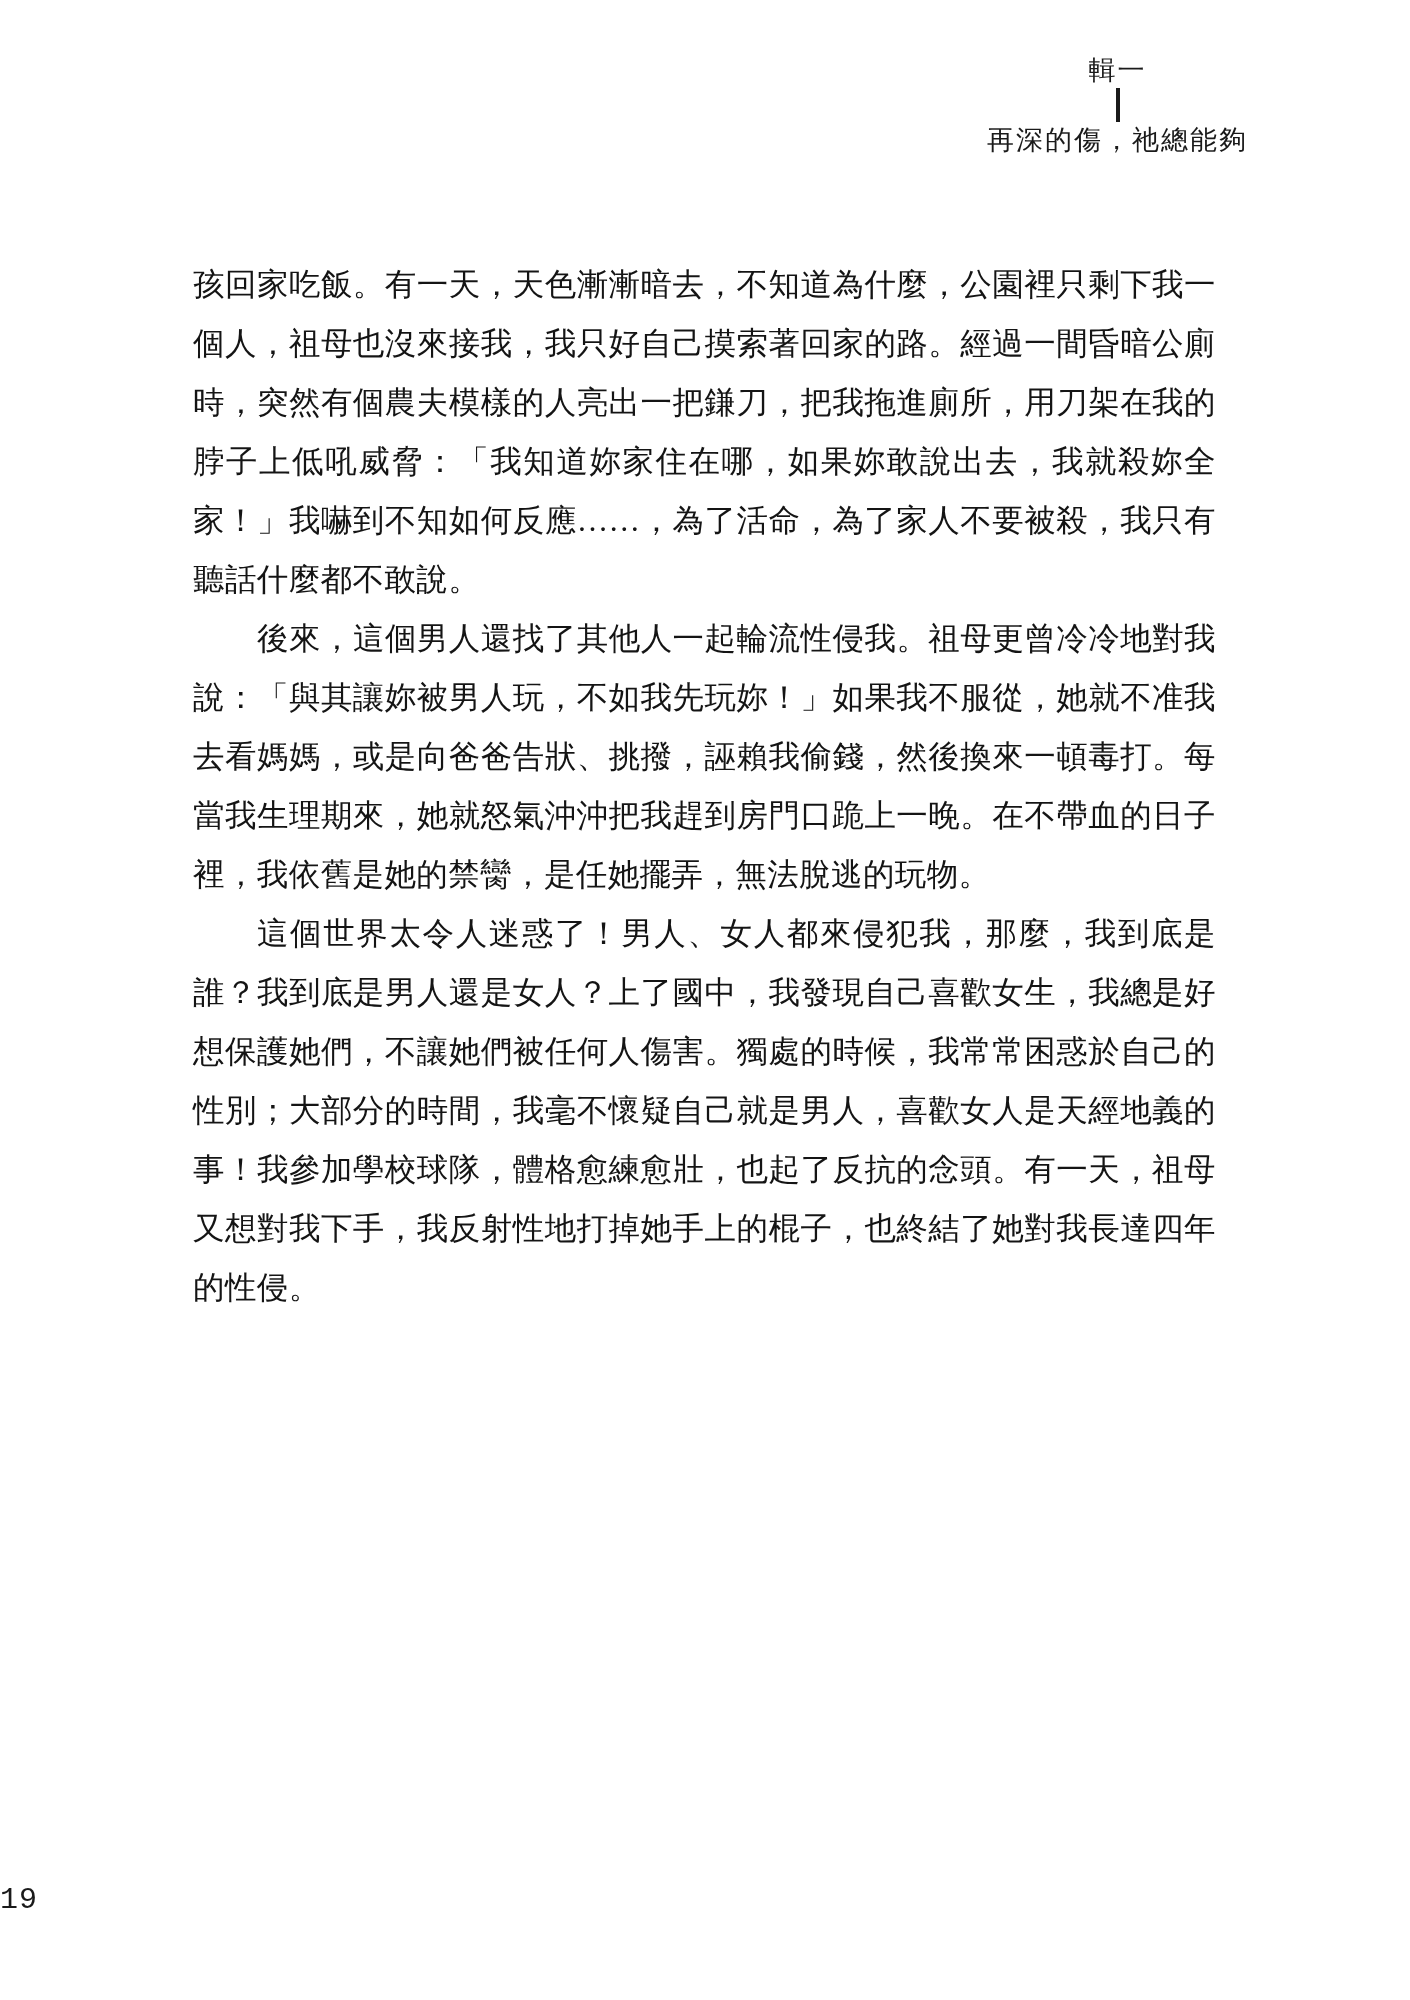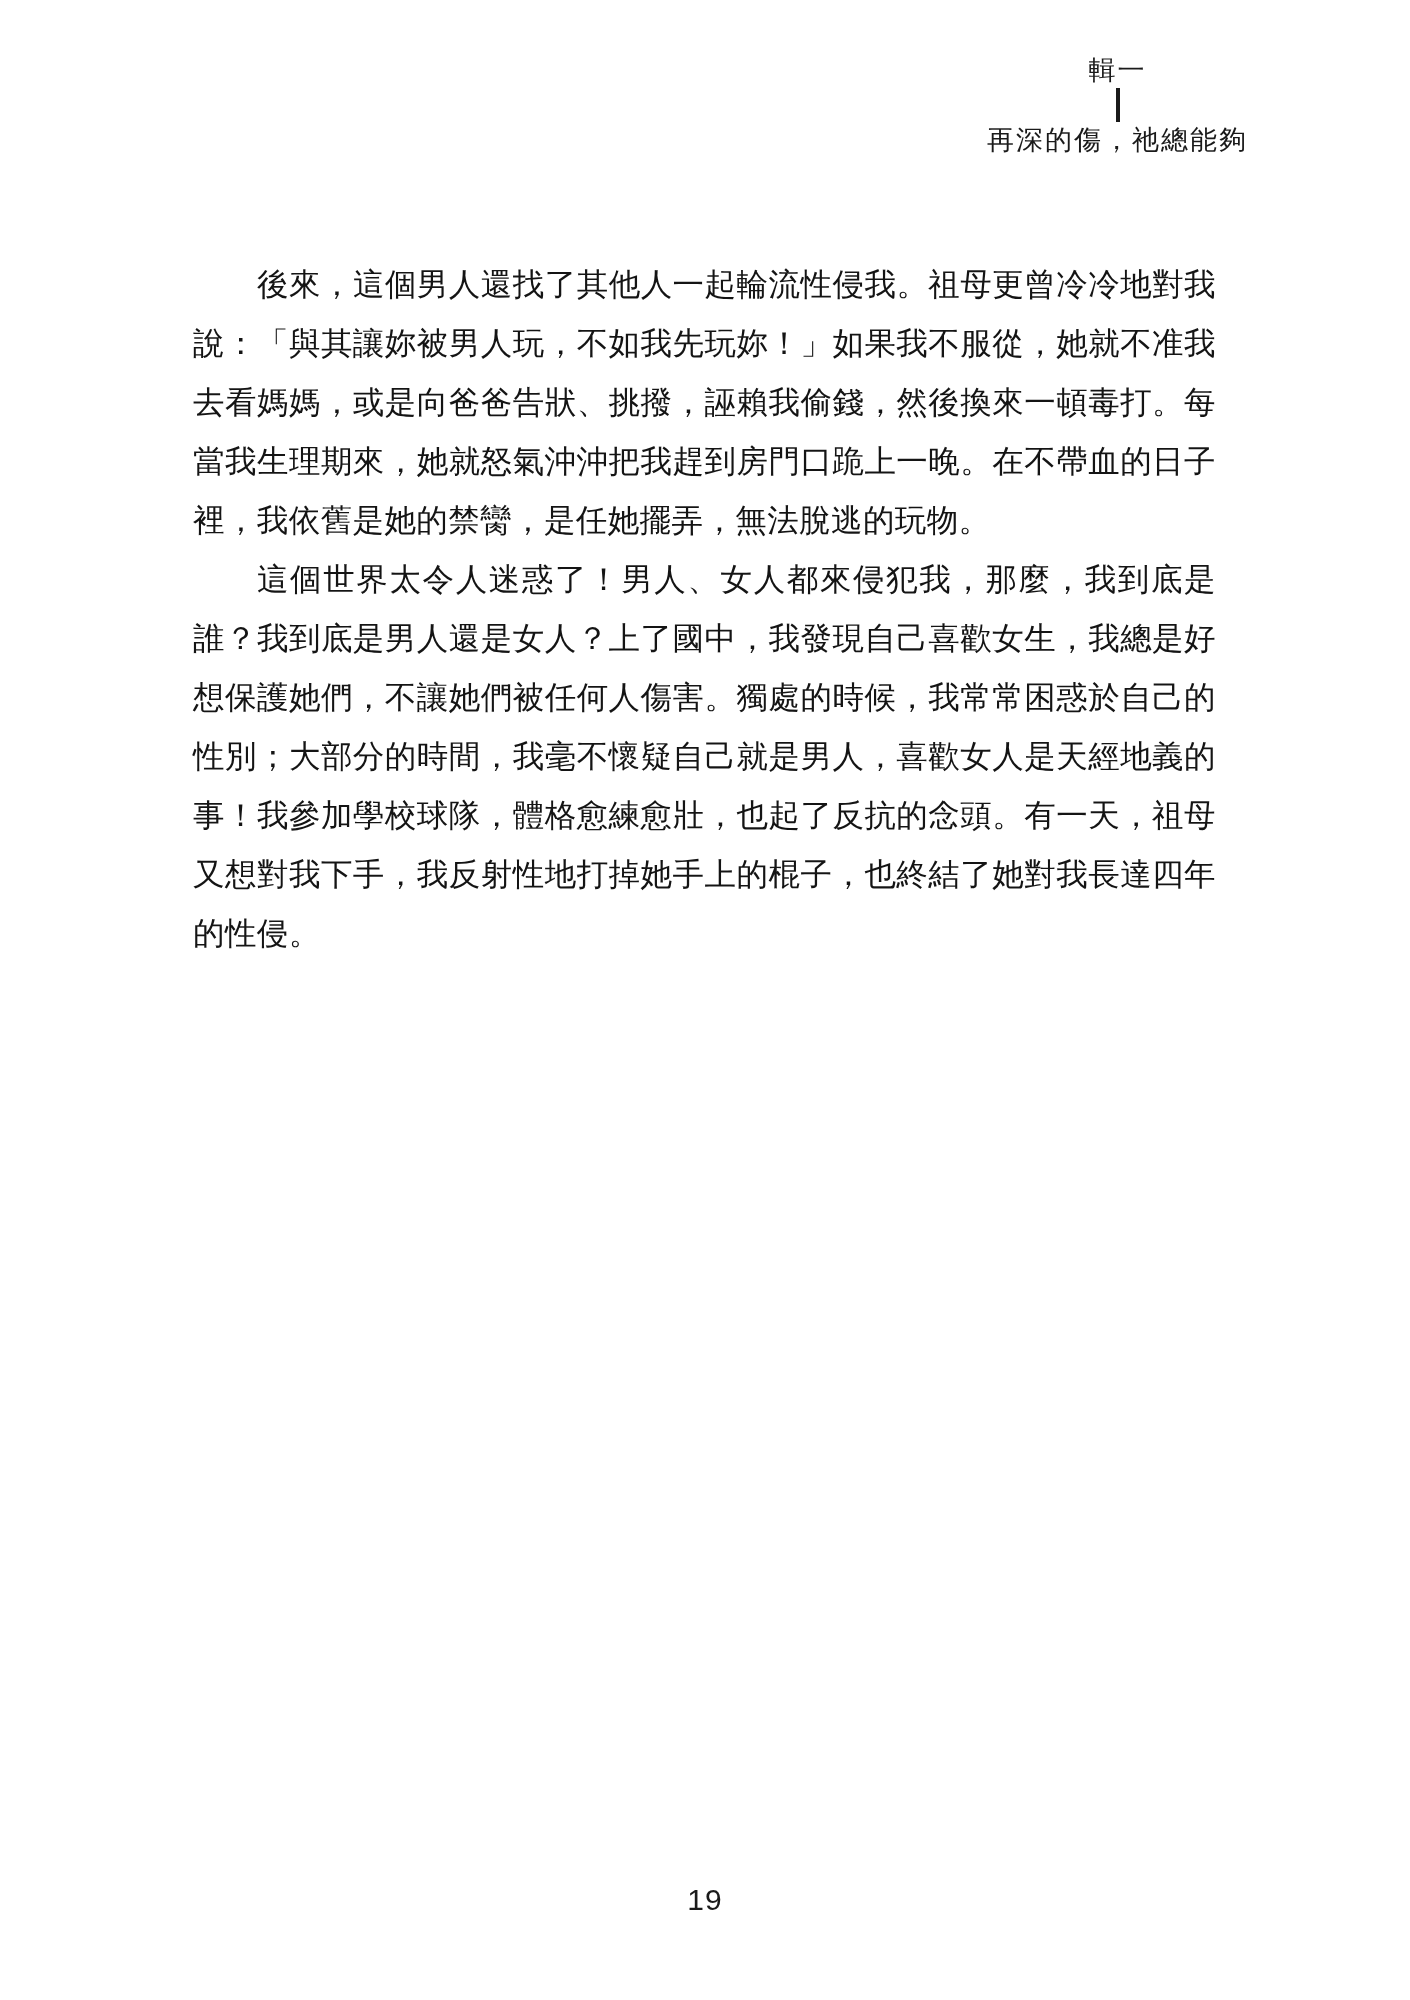--- a/index.html
+++ b/index.html
@@ -68,38 +68,39 @@
   .body-block p.indent {
     text-indent: 64px;
   }
 
   
   .folio {
     position: absolute;
     bottom: 83px;
     left: 0;
     width: 100%;
-    text-align: center;
+    text-align: left;
     font-size: 30px;
     letter-spacing: 1px;
     color: #1a1a1a;
-    font-family: Liberation Sans, sans-serif;
+    font-family: Liberation Mono, monospace;
   }
 </style>
 </head>
 <body>
 
 <div class="page">
 
   <div class="running-head">
     <span class="part-label">輯一</span>
     <span class="rule"></span>
     <span class="chapter-title">再深的傷，祂總能夠</span>
   </div>
 
   <div class="body-block">
+    <p>孩回家吃飯。有一天，天色漸漸暗去，不知道為什麼，公園裡只剩下我一個人，祖母也沒來接我，我只好自己摸索著回家的路。經過一間昏暗公廁時，突然有個農夫模樣的人亮出一把鎌刀，把我拖進廁所，用刀架在我的脖子上低吼威脅：「我知道妳家住在哪，如果妳敢說出去，我就殺妳全家！」我嚇到不知如何反應……，為了活命，為了家人不要被殺，我只有聽話什麼都不敢說。</p>
     <p class="indent">後來，這個男人還找了其他人一起輪流性侵我。祖母更曾冷冷地對我說：「與其讓妳被男人玩，不如我先玩妳！」如果我不服從，她就不准我去看媽媽，或是向爸爸告狀、挑撥，誣賴我偷錢，然後換來一頓毒打。每當我生理期來，她就怒氣沖沖把我趕到房門口跪上一晚。在不帶血的日子裡，我依舊是她的禁臠，是任她擺弄，無法脫逃的玩物。</p>
     <p class="indent">這個世界太令人迷惑了！男人、女人都來侵犯我，那麼，我到底是誰？我到底是男人還是女人？上了國中，我發現自己喜歡女生，我總是好想保護她們，不讓她們被任何人傷害。獨處的時候，我常常困惑於自己的性別；大部分的時間，我毫不懷疑自己就是男人，喜歡女人是天經地義的事！我參加學校球隊，體格愈練愈壯，也起了反抗的念頭。有一天，祖母又想對我下手，我反射性地打掉她手上的棍子，也終結了她對我長達四年的性侵。</p>
   </div>
 
   <div class="folio">19</div>
 
 </div>
 
 </body></html>

